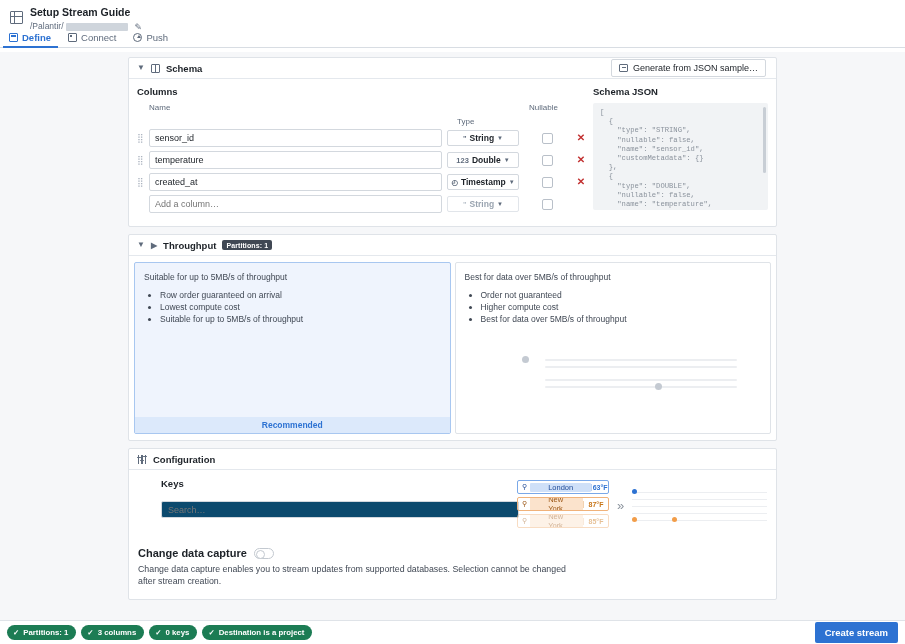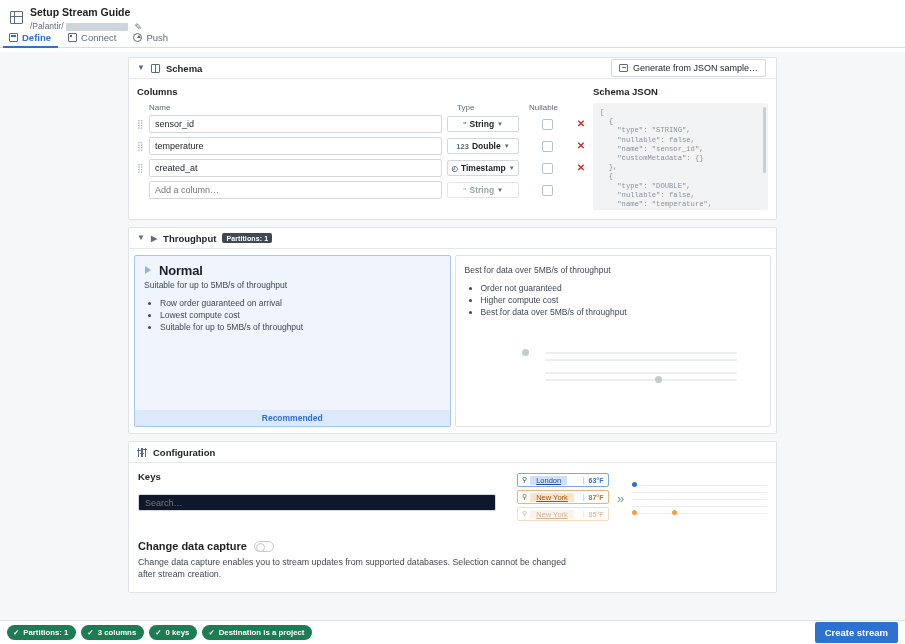--- a/index.html
+++ b/index.html
@@ -67,21 +67,21 @@
                padding: 3px 7px; cursor: pointer; margin-right: 2px; }
   .json-ic { width: 9px; height: 8px; border: 1.2px solid #5f6b7c; border-radius: 1px; position: relative; }
   .json-ic::after { content:""; position:absolute; left:2px; top:2px; width:4px; height:1.2px; background:#5f6b7c; }
 
   
   .schema-body { display: flex; padding: 7px 8px 9px 8px; }
   .cols-pane { flex: 1; min-width: 0; padding-right: 6px; }
   .sec-label { font-size: 9.5px; font-weight: 700; color: #1c2127; margin-bottom: 6px; }
   .col-head { display: flex; font-size: 8px; color: #5f6b7c; margin-bottom: 3px; }
   .ch-name { flex: 1; padding-left: 12px; }
-  .ch-type { width: 72px; }
+  .ch-type { width: 72px; margin-top: 14px; }
   .ch-null { width: 46px; }
   .row { display: flex; align-items: center; gap: 5px; margin-bottom: 4px; }
   .grip { width: 7px; color: #abb3bf; font-size: 9px; letter-spacing: -1px; line-height: 8px; flex: none; }
   .inp { flex: 1; min-width: 0; height: 16px; border: 1px solid #d3d8de; border-radius: 2px;
          font-size: 9px; padding: 8px 5px; color: #1c2127; background: #fff;
          font-family: "Liberation Sans", sans-serif; }
   .inp.ph { color: #9aa4b0; }
   .type-sel { width: 72px; height: 16px; border: 1px solid #d3d8de; border-radius: 2px;
               background: #fff; display: flex; align-items: center; justify-content: center; gap: 3px;
               font-size: 8.5px; font-weight: 600; cursor: pointer; }
@@ -120,42 +120,42 @@
   .tp-list li { font-size: 8.5px; color: #404854; line-height: 12px; list-style: disc; }
   .tp-vis { flex: 1; position: relative; }
   .tp-foot { background: #dce9fb; text-align: center; font-size: 8.5px; font-weight: 600;
              color: #2d72d2; padding: 3px 0; }
   
   .vline { position: absolute; height: 1.6px; background: #eceef1; border-radius: 1px; }
   .vdot { position: absolute; width: 7px; height: 7px; border-radius: 50%; background: #c4cad2; }
 
   
   .cfg-body { padding: 8px 9px 12px 9px; }
-  .keys-row { display: flex; }
+  .keys-row { display: flex; margin-left: 23px; }
   .keys-left { flex: 1; min-width: 0; padding-right: 14px; }
   .keys-desc { font-size: 8.8px; color: #404854; line-height: 12px; margin-top: 3px; max-width: 355px; }
   .search { margin-top: 6px; width: 358px; height: 17px; border: 1px solid #d3d8de;
             border-radius: 2px; font-size: 9px; padding: 0 6px; color: #9aa4b0;
-            font-family: "Liberation Sans", sans-serif; background:#0f172a; }
+            font-family: "Liberation Sans", sans-serif; background:#0c4a6e; }
   .illus { width: 250px; flex: none; display: flex; align-items: center; gap: 8px; padding-top: 2px; }
   .chips { width: 92px; }
   .chip { display: flex; align-items: center; height: 14px; border-radius: 2px;
           margin-bottom: 3px; overflow: hidden; }
   .chip-main { flex: 1; display: flex; align-items: center; gap: 3px; padding-left: 4px; font-size: 7.5px; }
   .chip-temp { width: 25px; text-align: center; font-size: 7px; font-weight: 600; }
   .chip.blue { border: 1px solid #7aa8e8; }
   .chip.blue .chip-main { color: #1f4a96; }
   .chip.blue .hl { background: #cfe0f8; }
   .chip.blue .chip-temp { color: #2d72d2; border-left: 1px solid #bdd3f2; }
   .chip.orange { border: 1px solid #f0b27a; }
   .chip.orange .chip-main { color: #9c5715; }
   .chip.orange .hl { background: #fbe3cc; }
   .chip.orange .chip-temp { color: #c87619; border-left: 1px solid #f3d2b0; }
   .chip.faded { opacity: .45; }
-  .hl { padding: 0 6px; border-radius: 1px; text-decoration: underline; }
+  .hl { padding: 0 18px; border-radius: 1px; }
   .keyic { font-size: 7px; }
   .chev2 { font-size: 13px; color: #8a929c; font-weight: 300; }
   .lanes { flex: 1; position: relative; height: 42px; }
   .lane { position: absolute; left: 0; right: 0; height: 1.6px; background: #eceef1; }
   .ldot { position: absolute; width: 5px; height: 5px; border-radius: 50%; }
 
   .cdc { margin-top: 16px; }
   .cdc-top { display: flex; align-items: center; gap: 7px; }
   .cdc-label { font-size: 11px; font-weight: 700; }
   .toggle { width: 20px; height: 11px; border-radius: 6px; background: #fff;
@@ -316,24 +316,20 @@
         <span class="chev">▼</span>
         <span class="arrow-r">▶</span>
         <span>Throughput</span>
         <span class="badge-dark">Partitions: 1</span>
       </div>
 
       <div class="tp-body">
 
         <div class="tp-card sel">
           <div class="tp-inner">
-            <div class="tp-title">
-              <span class="pl-tri pl-blue"></span>
-              <h3>Normal</h3>
-            </div>
             <div class="tp-sub">Suitable for up to 5MB/s of throughput</div>
             <ul class="tp-list">
               <li>Row order guaranteed on arrival</li>
               <li>Lowest compute cost</li>
               <li>Suitable for up to 5MB/s of throughput</li>
             </ul>
             <div class="tp-vis">
               
               
             </div>

